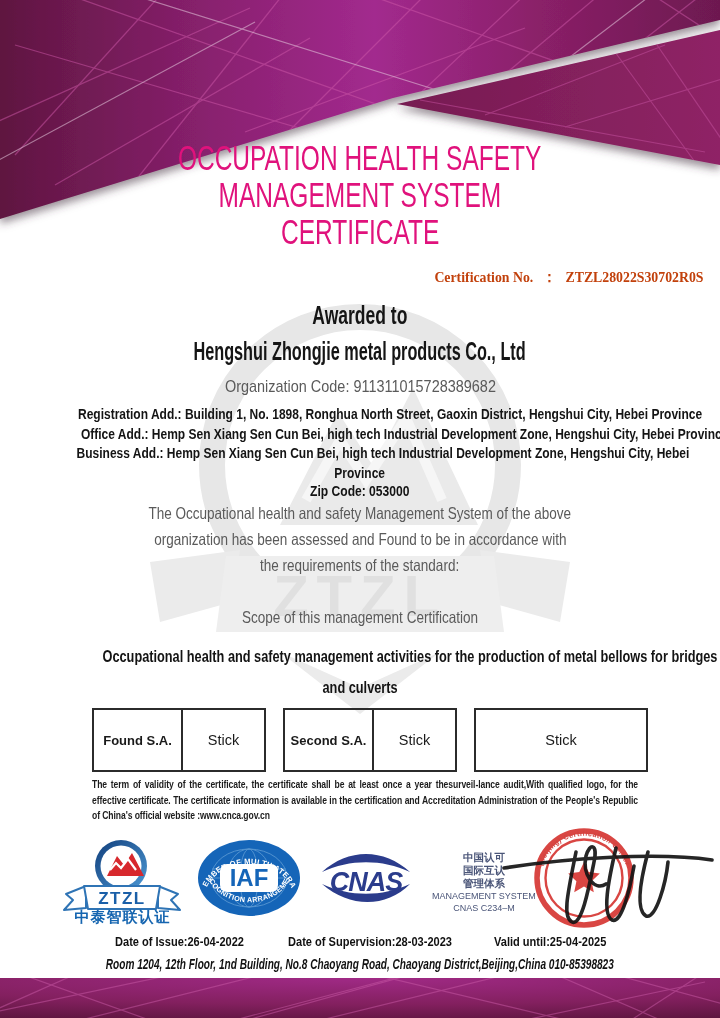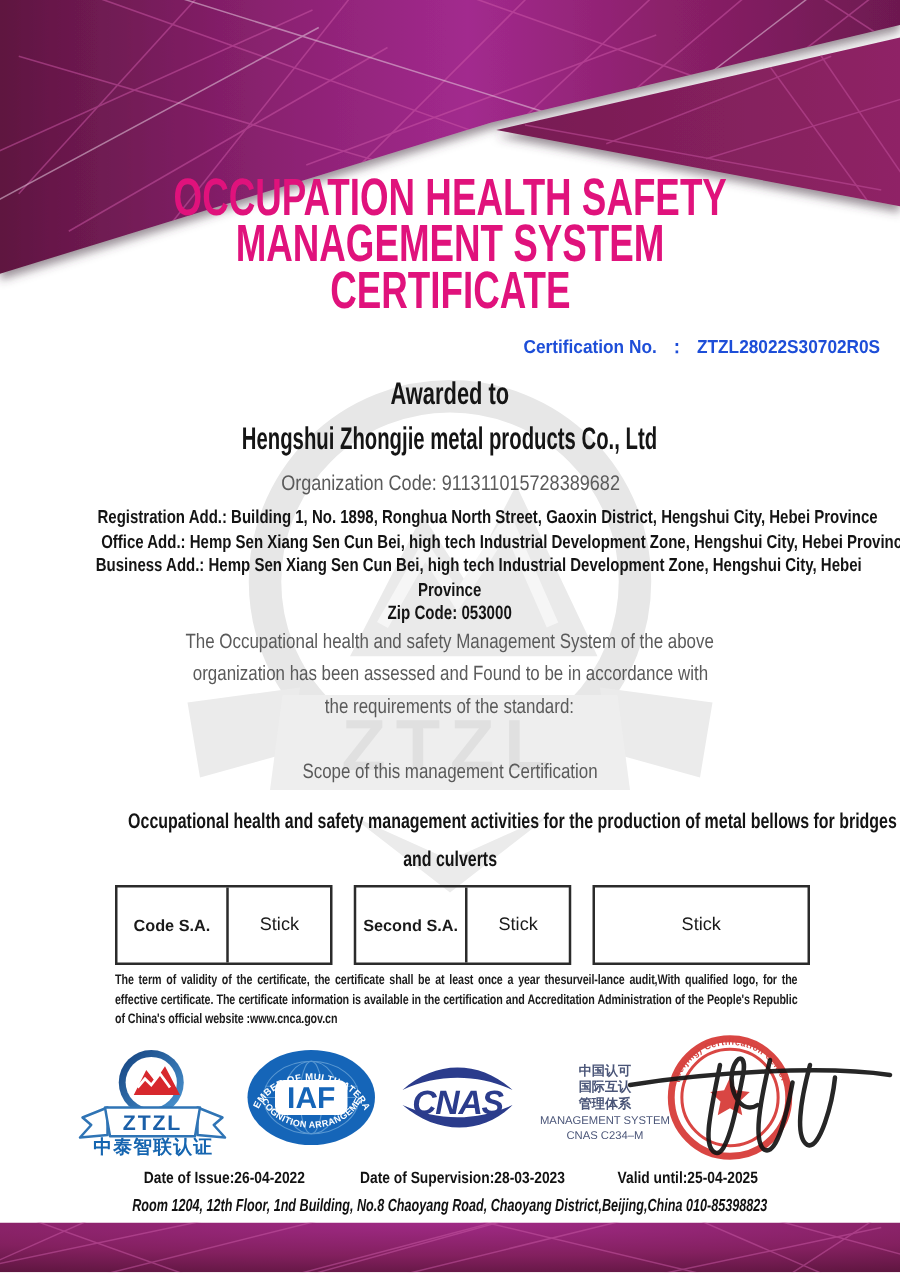--- a/index.html
+++ b/index.html
@@ -7,22 +7,22 @@
         font-family:"Liberation Sans",sans-serif;}
   .abs{position:absolute;}
   .ctr{left:0;right:0;text-align:center;}
   .cond{display:inline-block;white-space:nowrap;transform-origin:50% 50%;}
   .oL{transform-origin:0 50%;}
   .oR{transform-origin:100% 50%;}
   .s65{transform:scaleX(.65);} .s70{transform:scaleX(.70);} .s72{transform:scaleX(.72);}
   .s75{transform:scaleX(.75);} .s78{transform:scaleX(.78);} .s80{transform:scaleX(.80);}
   .s82{transform:scaleX(.82);} .s85{transform:scaleX(.85);}
   .s92{transform:scaleX(.92);}
-  .title{top:139px;color:#e0127c;font-weight:700;font-size:42px;line-height:37px;letter-spacing:0;}
-  .certno{top:268px;right:16px;font-weight:700;font-size:15px;color:#1d4ed8;}
+  .title{top:139px;color:#e0127c;font-weight:400;font-size:35px;line-height:37px;letter-spacing:0;}
+  .certno{top:268px;right:16px;font-weight:700;font-size:15px;color:#c2410c;font-family:Liberation Serif, serif;}
   .certno .gap{display:inline-block;width:10px;}
   .awarded{top:301px;font-weight:700;font-size:25px;color:#151515;}
   .company{top:337px;font-weight:700;font-size:25px;color:#151515;}
   .orgcode{top:377px;font-size:17px;color:#5a5a5a;}
   .addr{top:404px;font-weight:700;font-size:15px;color:#141414;line-height:19.5px;}
   .zip{top:482px;font-weight:700;font-size:15.5px;color:#141414;}
   .statement{top:500px;font-size:16.5px;color:#5a5a5a;line-height:26px;}
   .standard{top:571px;font-weight:700;font-size:21px;color:#151515;}
   .scopehead{top:608px;font-size:16.5px;color:#5a5a5a;}
   .scopetxt{top:641px;font-weight:700;font-size:17px;color:#141414;line-height:31px;}
@@ -150,21 +150,21 @@
 
   <div class="abs ctr scopehead z2">
     <span class="cond s82">Scope of this management Certification</span></div>
   <div class="abs ctr scopetxt z2">
     <div><span class="cond s75">Occupational health and safety management activities for the production of metal bellows for bridges</span></div>
     <div><span class="cond s75">and culverts</span></div>
   </div>
 
   <div class="abs audit-row z2">
     <div class="audit-box">
-      <div class="audit-cell audit-label">Code S.A.</div>
+      <div class="audit-cell audit-label">Found S.A.</div>
       <div class="audit-cell audit-value">Stick</div>
     </div>
     <div class="audit-box">
       <div class="audit-cell audit-label">Second S.A.</div>
       <div class="audit-cell audit-value">Stick</div>
     </div>
     <div class="audit-box">
       <div class="audit-cell audit-value">Stick</div>
     </div>
   </div>

